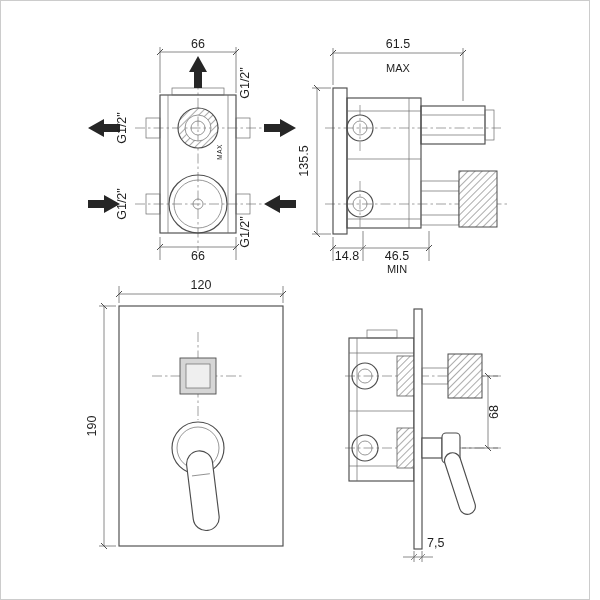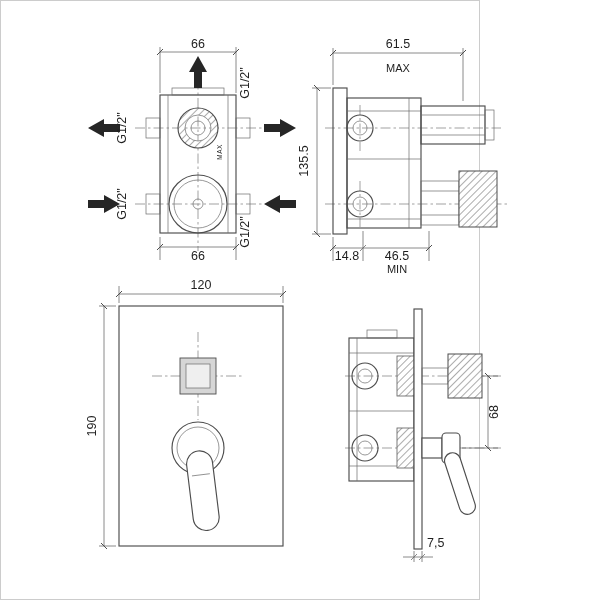--- a/index.html
+++ b/index.html
@@ -1,16 +1,16 @@
 <!DOCTYPE html>
 <html><head>
 <meta charset="utf-8">
 <style>
   html,body{margin:0;padding:0;background:#ffffff;}
-  .canvas{position:relative;width:480px;height:600px;box-sizing:border-box;background:#fff;
+  .canvas{position:relative;width:590px;height:600px;box-sizing:border-box;background:#fff;
           border:1px solid #ccc;font-family:"Liberation Sans","DejaVu Sans",sans-serif;}
   svg{position:absolute;left:0;top:0;}
   svg text{font-family:"Liberation Sans","DejaVu Sans",sans-serif;fill:#1f1f1f;}
   .dim{font-size:12.5px;}
   .qual{font-size:11px;}
   .tiny{font-size:6.5px;letter-spacing:.4px;}
   .out{fill:none;stroke:#4d4d4d;stroke-width:1.15;}
   .out2{fill:#ffffff;stroke:#4d4d4d;stroke-width:1.15;}
   .thin{fill:none;stroke:#6b6b6b;stroke-width:0.7;}
   .diml{fill:none;stroke:#636363;stroke-width:0.75;}

